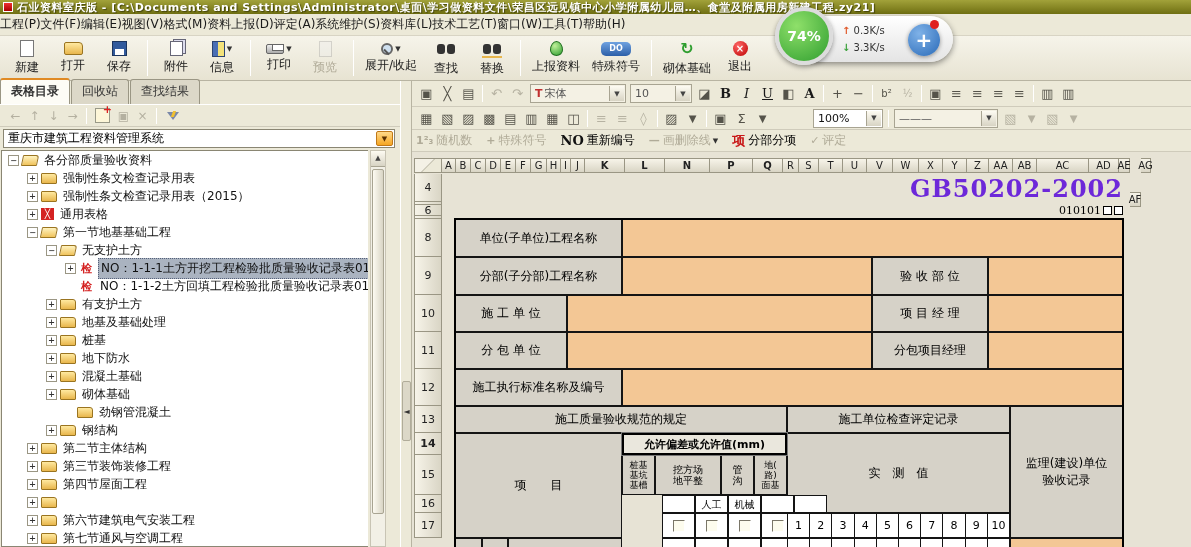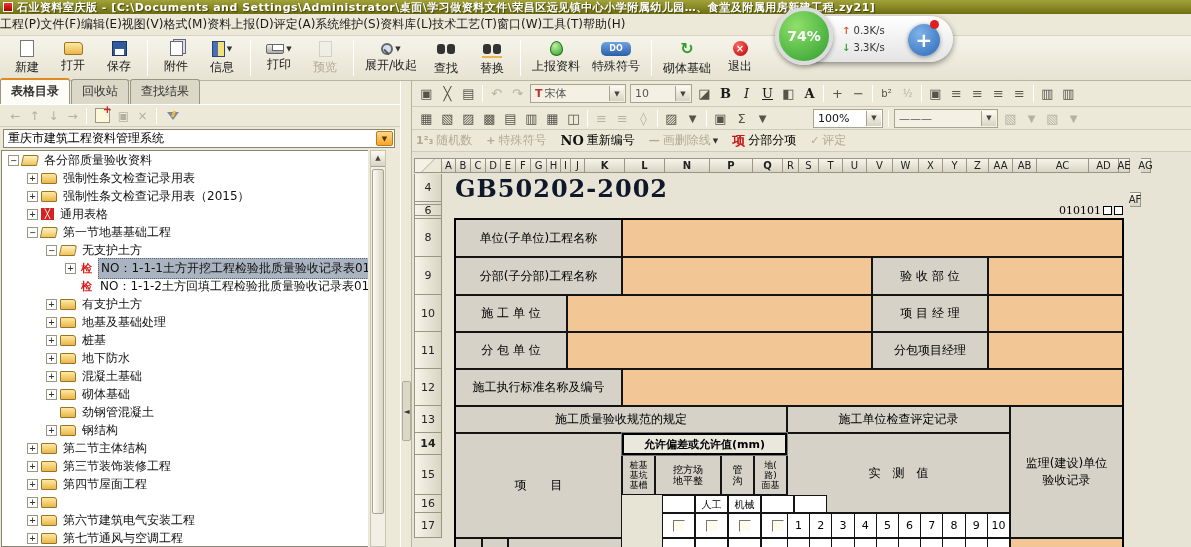--- a/index.html
+++ b/index.html
@@ -127,22 +127,22 @@
   
   .sheet { position:absolute; left:0; top:71px; width:779px; height:395px; background:#e7e3d5; overflow:hidden; }
   .corner { position:absolute; left:2px; top:6px; width:28px; height:15px;
     background:linear-gradient(135deg,#f4f1e6 48%,#9a9684 50%,#ece9d8 52%); border:1px solid #9a9684; }
   .ch { position:absolute; top:6px; height:15px; background:linear-gradient(#f7f4e9,#d9d5c5);
     border:1px solid #9a9684; border-left:none; font-size:10px; display:flex; align-items:center; justify-content:center; color:#222; }
   .ch.bold { font-weight:bold; }
   .rh { position:absolute; left:2px; width:28px; background:linear-gradient(90deg,#f7f4e9,#d9d5c5);
     border:1px solid #9a9684; border-top:none; font-size:11px; display:flex; align-items:center; justify-content:center; color:#222; }
   .rh.bold { font-weight:bold; }
-  .sheet-title { position:absolute; left:43px; top:22px; width:668px; height:28px; text-align:left;
-    font-family:"DejaVu Serif","Liberation Serif",serif; font-weight:bold; font-size:24px; letter-spacing:1px; color:#0f172a; }
+  .sheet-title { position:absolute; left:43px; top:22px; width:668px; height:28px; text-align:right;
+    font-family:"DejaVu Serif","Liberation Serif",serif; font-weight:bold; font-size:24px; letter-spacing:1px; color:#6d28d9; }
   .doc-code { position:absolute; left:540px; top:52px; width:171px; height:13px; text-align:right;
     font-size:11px; color:#000; font-family:"DejaVu Serif",serif; }
   .cbx { display:inline-block; width:9px; height:9px; border:1px solid #000; background:#fff; margin-left:2px; vertical-align:-1px; }
   .cell { position:absolute; border:1px solid #141414; display:flex; align-items:center; justify-content:center;
     font-size:12px; color:#000; overflow:hidden; text-align:center; }
   .gray { background:#d6d2c8; } .orange { background:#f3c795; } .white { background:#fff;margin-left:40px; }
   .pre { white-space:pre-line; }
   .v9 { font-size:9px; line-height:10px; } .v10 { font-size:10px; line-height:11px; }
   .selbox { border:2px solid #000; outline:1px solid #777; background:#eae7dd; font-weight:bold; font-size:11px; z-index:3; }
   .form-outline { position:absolute; left:42px; top:66px; width:670px; height:330px; border:2px solid #000;
@@ -382,21 +382,21 @@
           <div class="tree-row" style="padding-left: 44px;">
             <span class="expander">+</span>
             <span class="ti ti-folder"></span>
             <span class="tree-label">混凝土基础</span>
           </div>
           <div class="tree-row" style="padding-left: 44px;">
             <span class="expander">+</span>
             <span class="ti ti-folder"></span>
             <span class="tree-label">砌体基础</span>
           </div>
-          <div class="tree-row" style="padding-left: 44px;">
+          <div class="tree-row" style="padding-left: 44px; margin-left: 17px;">
             <span class="expander hidden">+</span>
             <span class="ti ti-folder"></span>
             <span class="tree-label">劲钢管混凝土</span>
           </div>
           <div class="tree-row" style="padding-left: 44px;">
             <span class="expander">+</span>
             <span class="ti ti-folder"></span>
             <span class="tree-label">钢结构</span>
           </div>
           <div class="tree-row" style="padding-left: 25px;">

